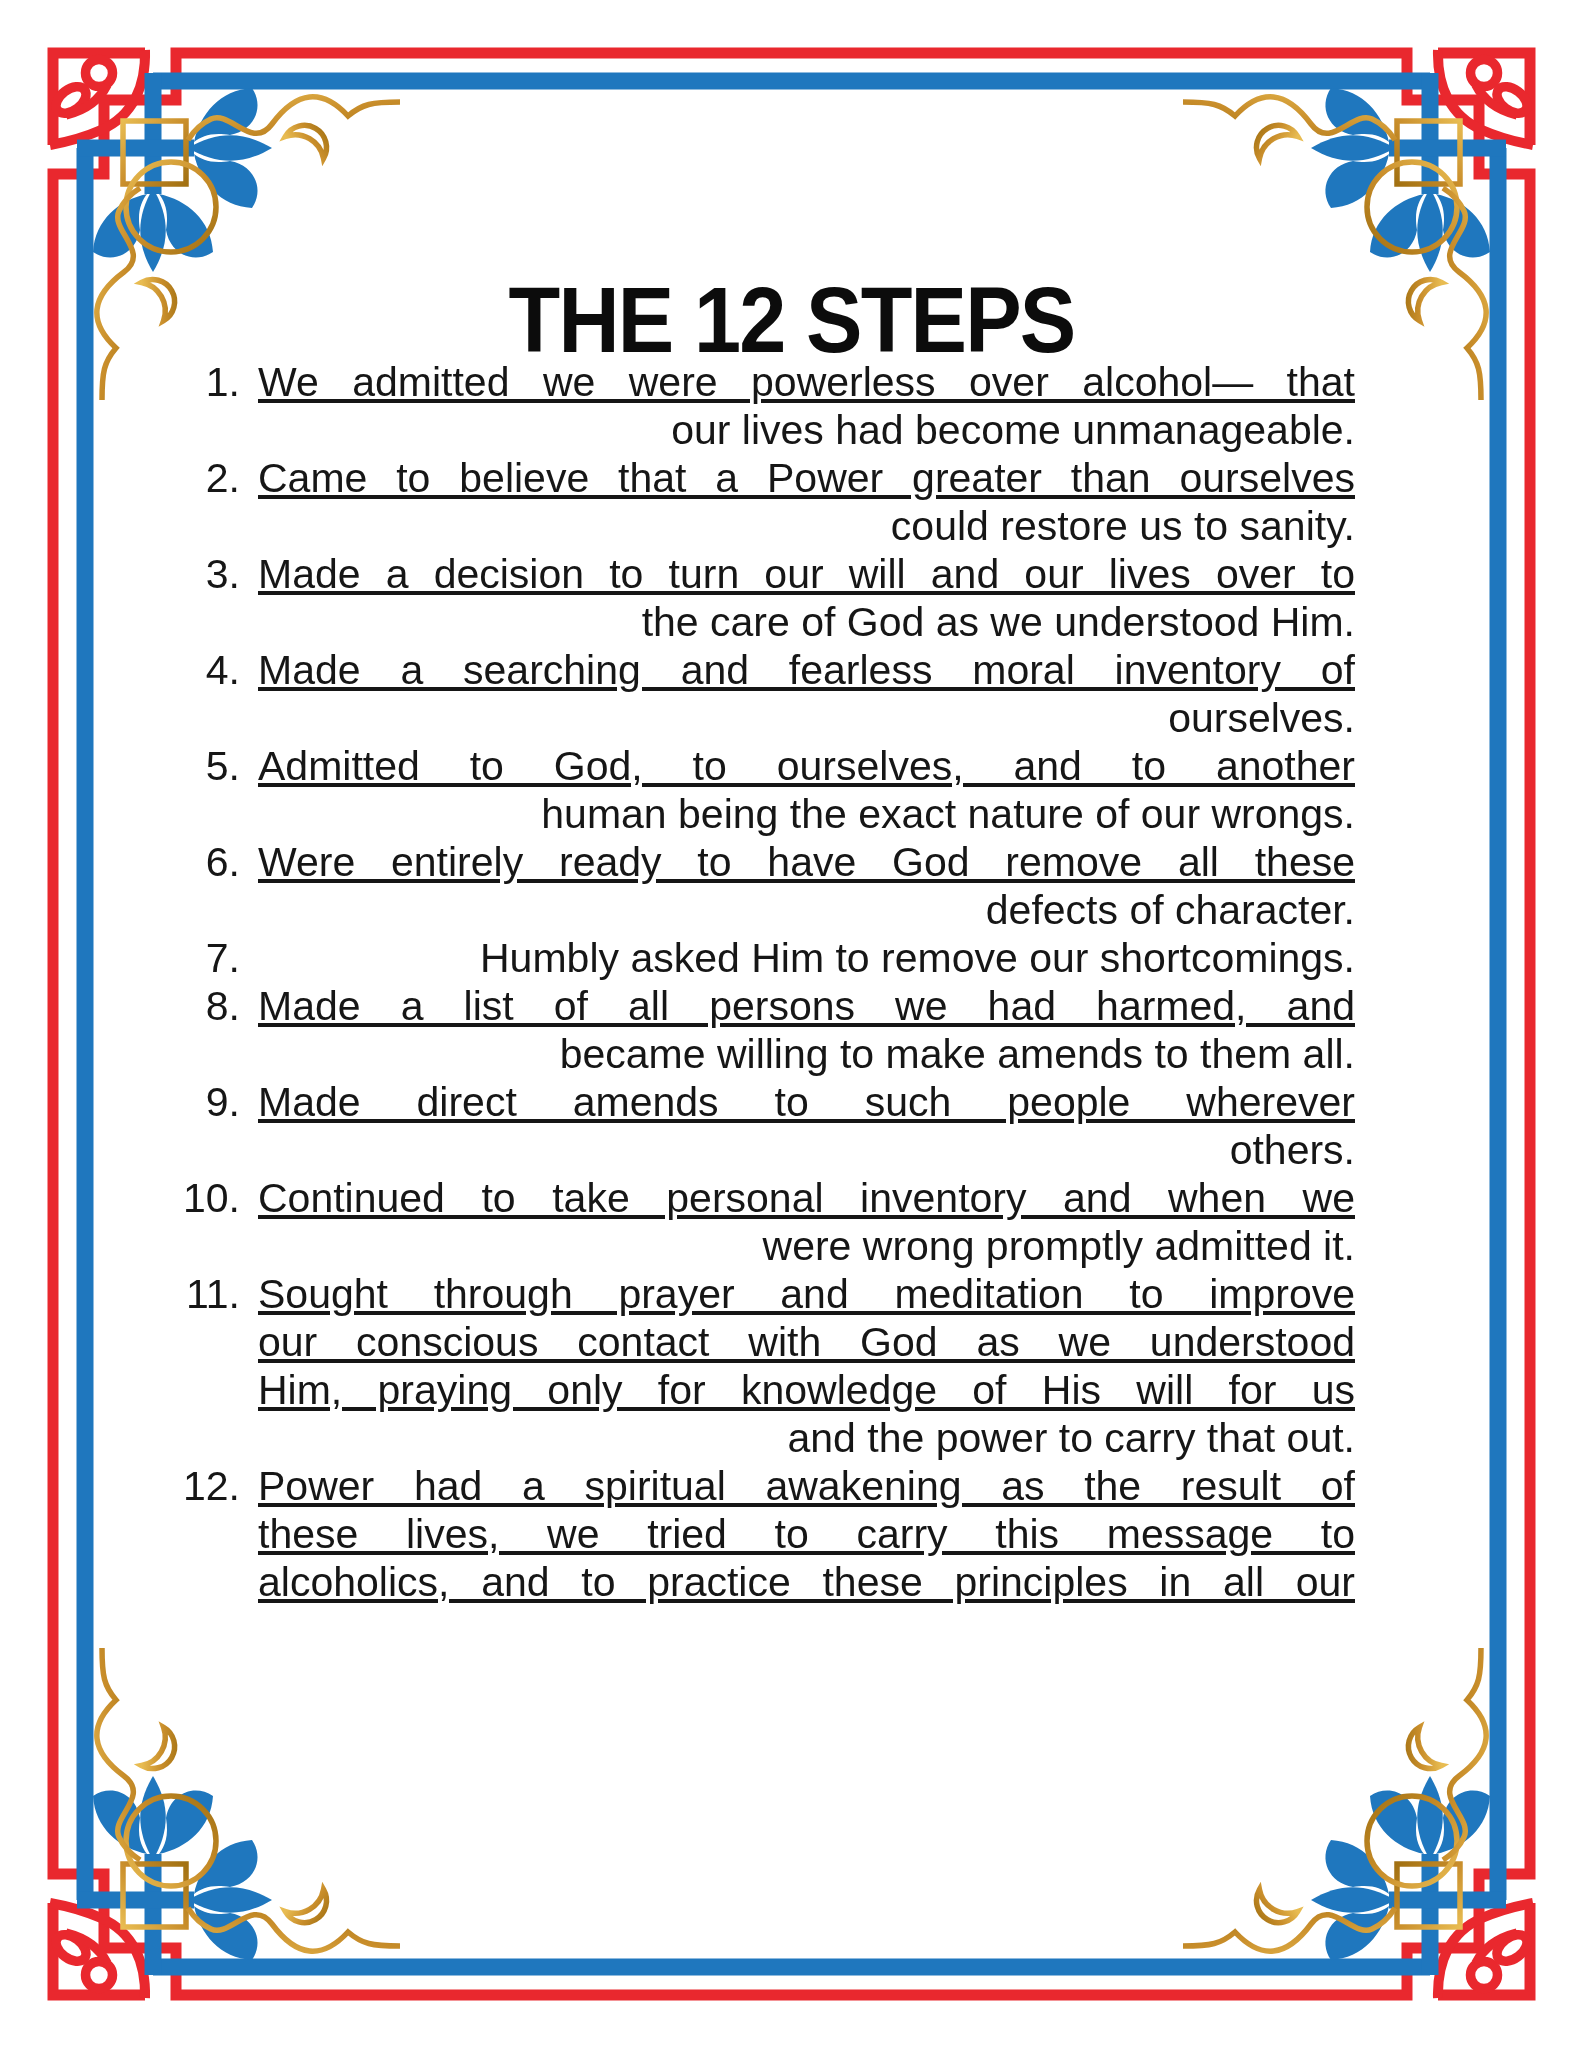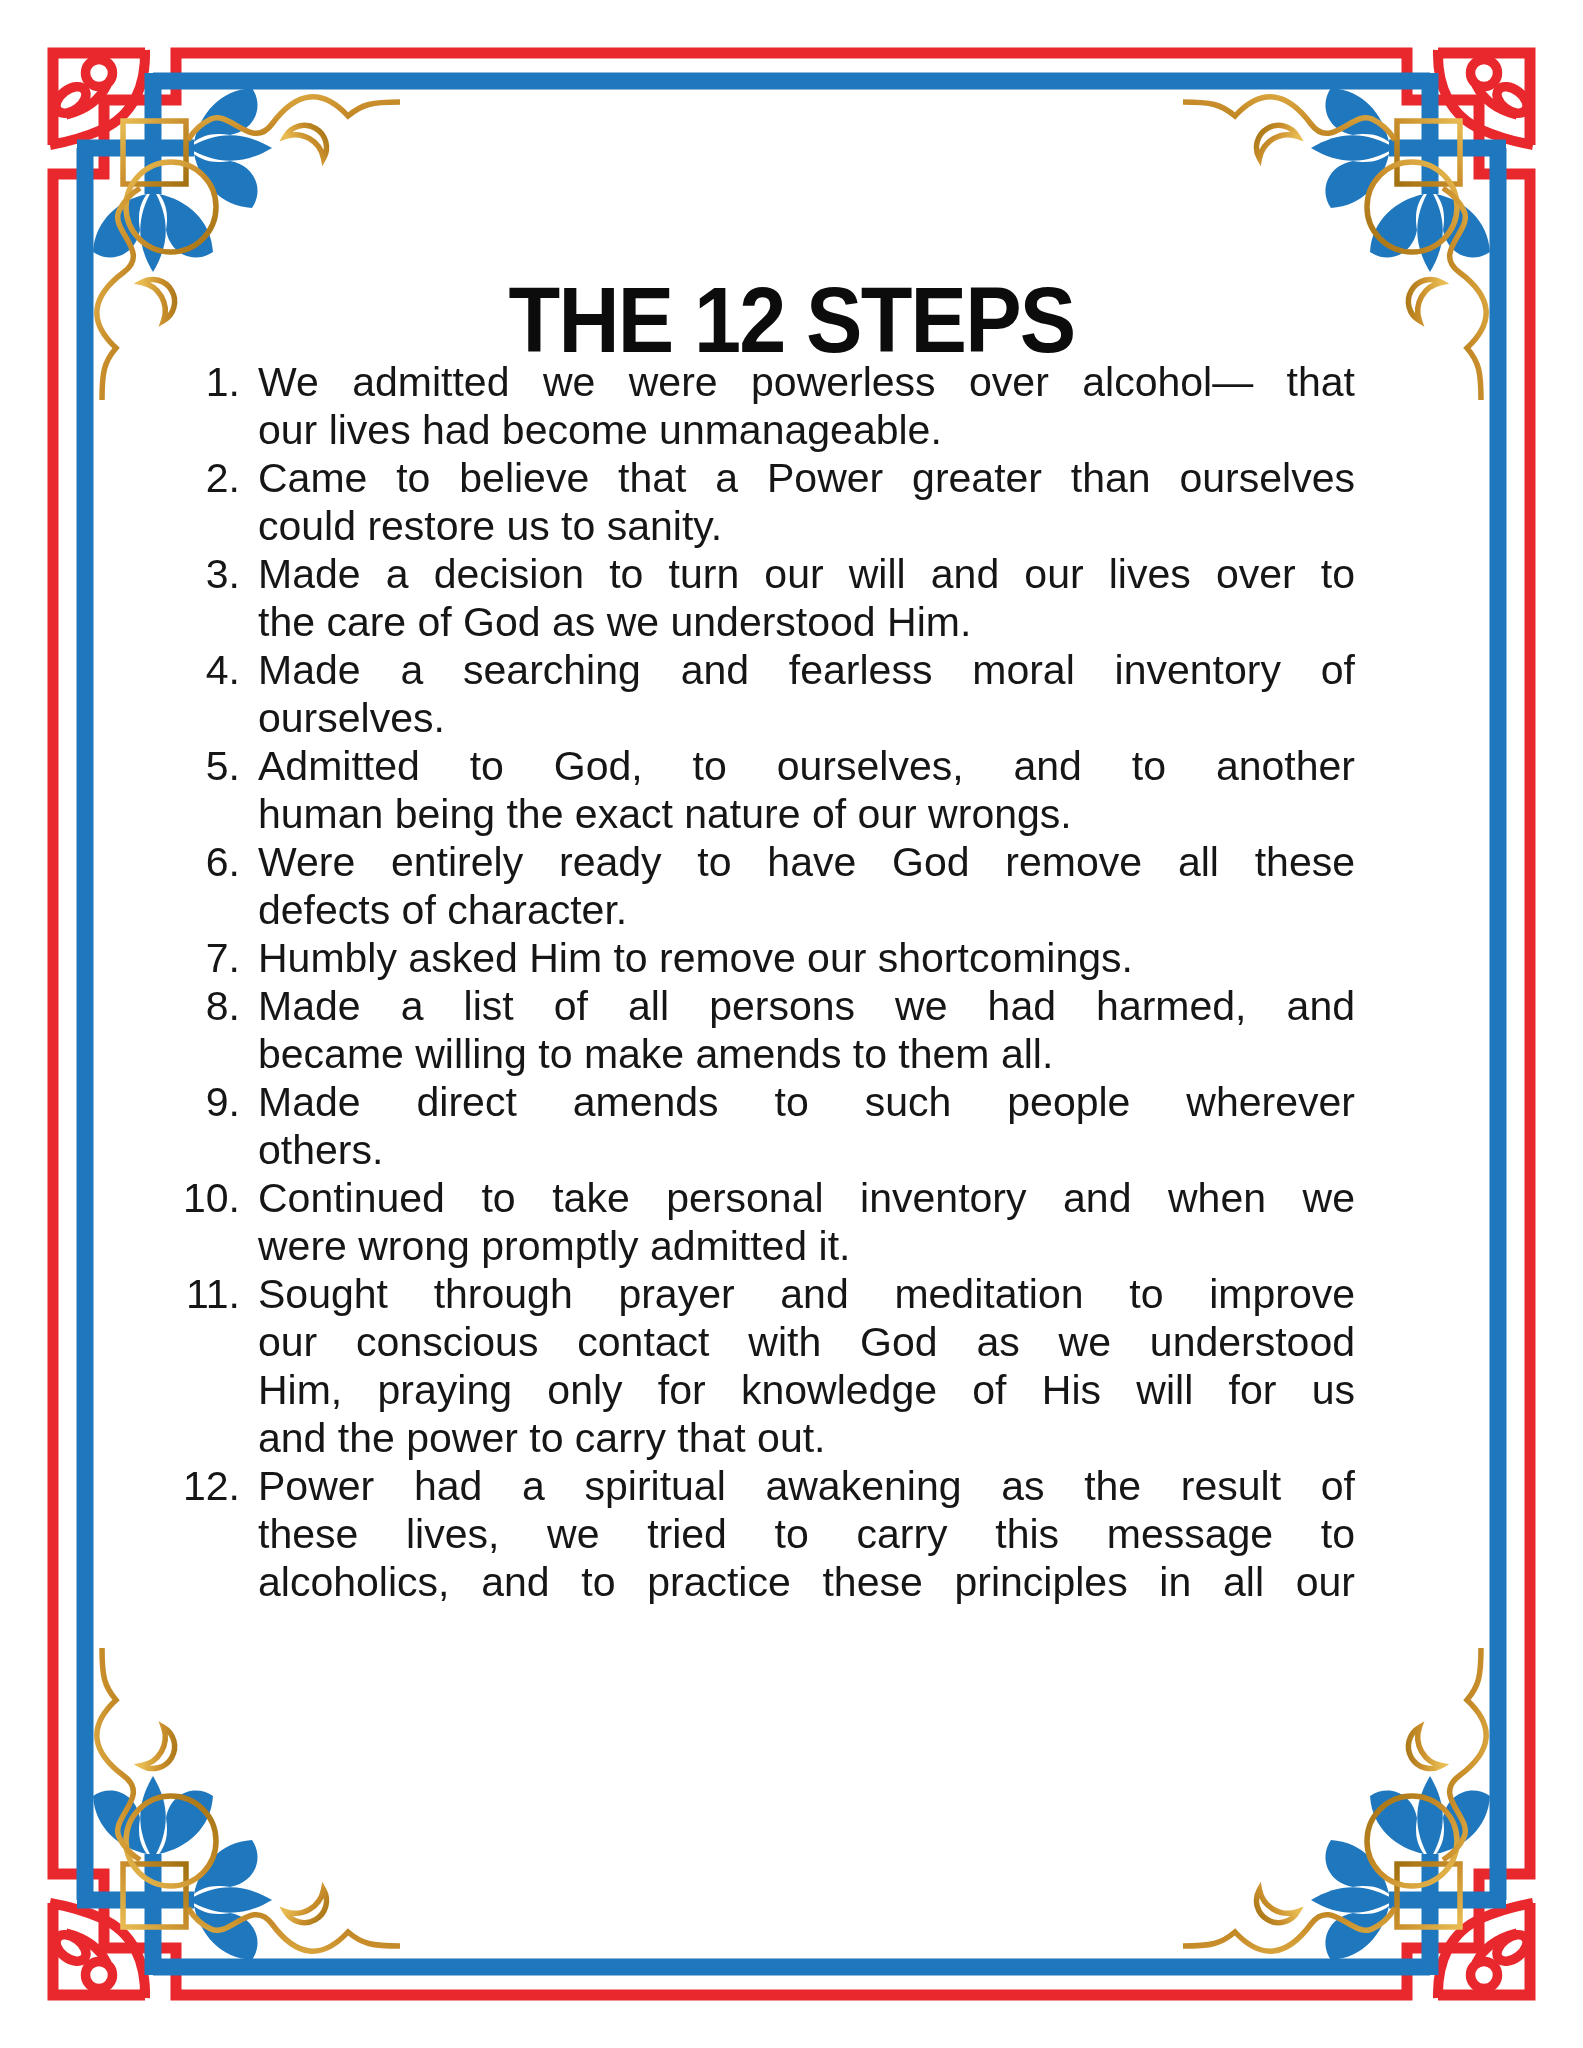--- a/index.html
+++ b/index.html
@@ -23,22 +23,22 @@
   }
   ol.steps {
     position:absolute; top:358px; left:0; width:1583px;
     margin:0; padding:0; list-style:none;
     font-size:41px; line-height:48px; color:#161616;
   }
   ol.steps li { position:relative; padding-left:258px; padding-right:228px; }
   ol.steps .num {
     position:absolute; left:0; top:0; width:240px; text-align:right;
   }
-  .jline   { text-align:justify; text-align-last:justify; }
-  .lastline{ text-align:left; }
+  .jline   { text-align:justify; text-align-last:justify;text-decoration:underline; }
+  .lastline{ text-align:right; }
 </style>
 </head>
 <body>
 
 <svg id="border-svg" viewBox="0 0 1583 2048" aria-hidden="true">
   <defs>
     <linearGradient id="goldgrad" x1="0" y1="0" x2="1" y2="1">
       <stop offset="0" stop-color="#E8BC52"></stop>
       <stop offset=".5" stop-color="#C98E2B"></stop>
       <stop offset="1" stop-color="#A27112"></stop>

